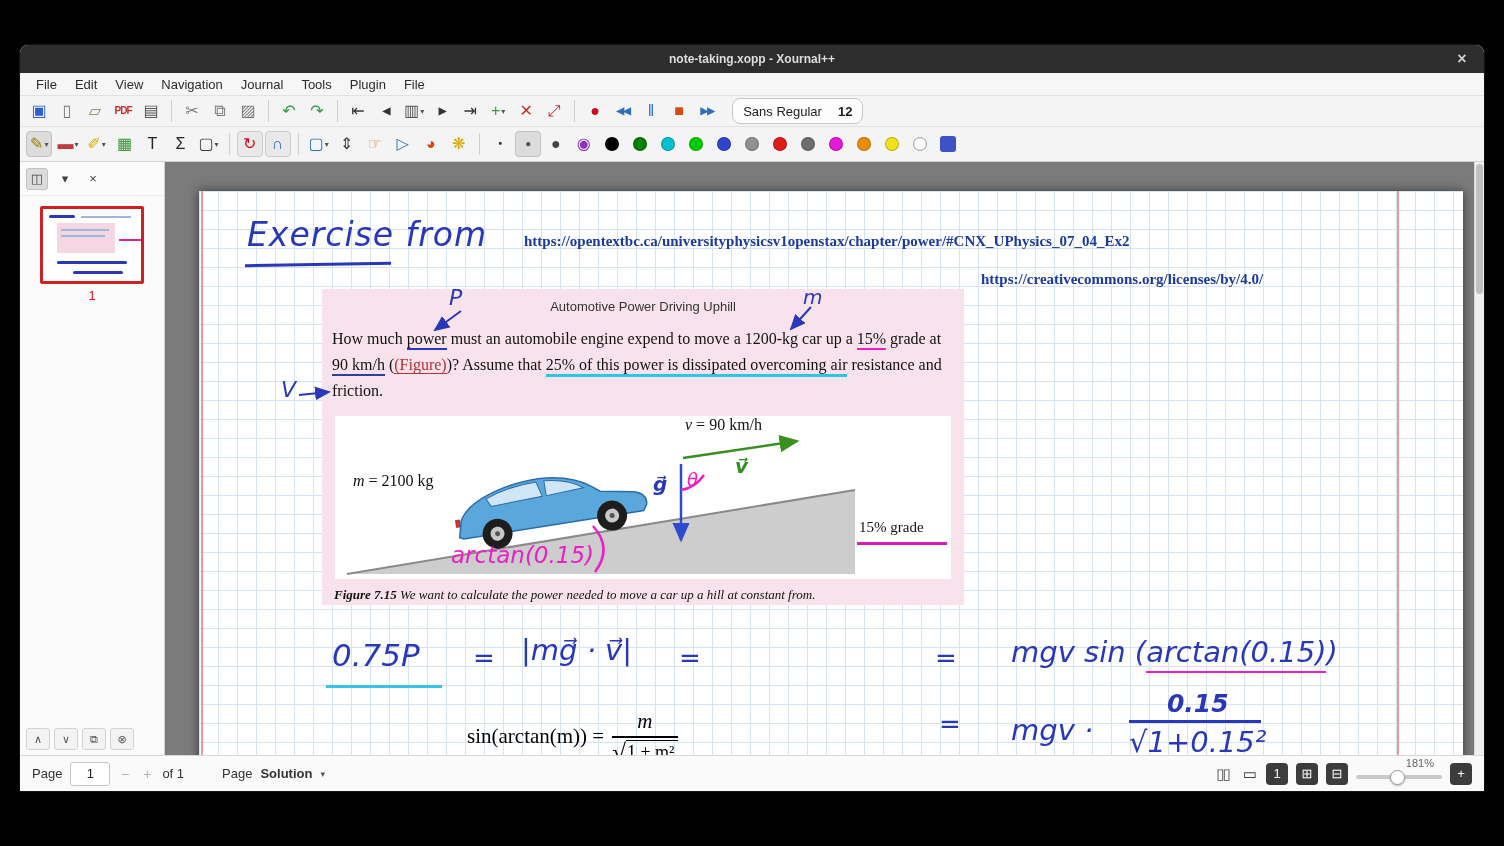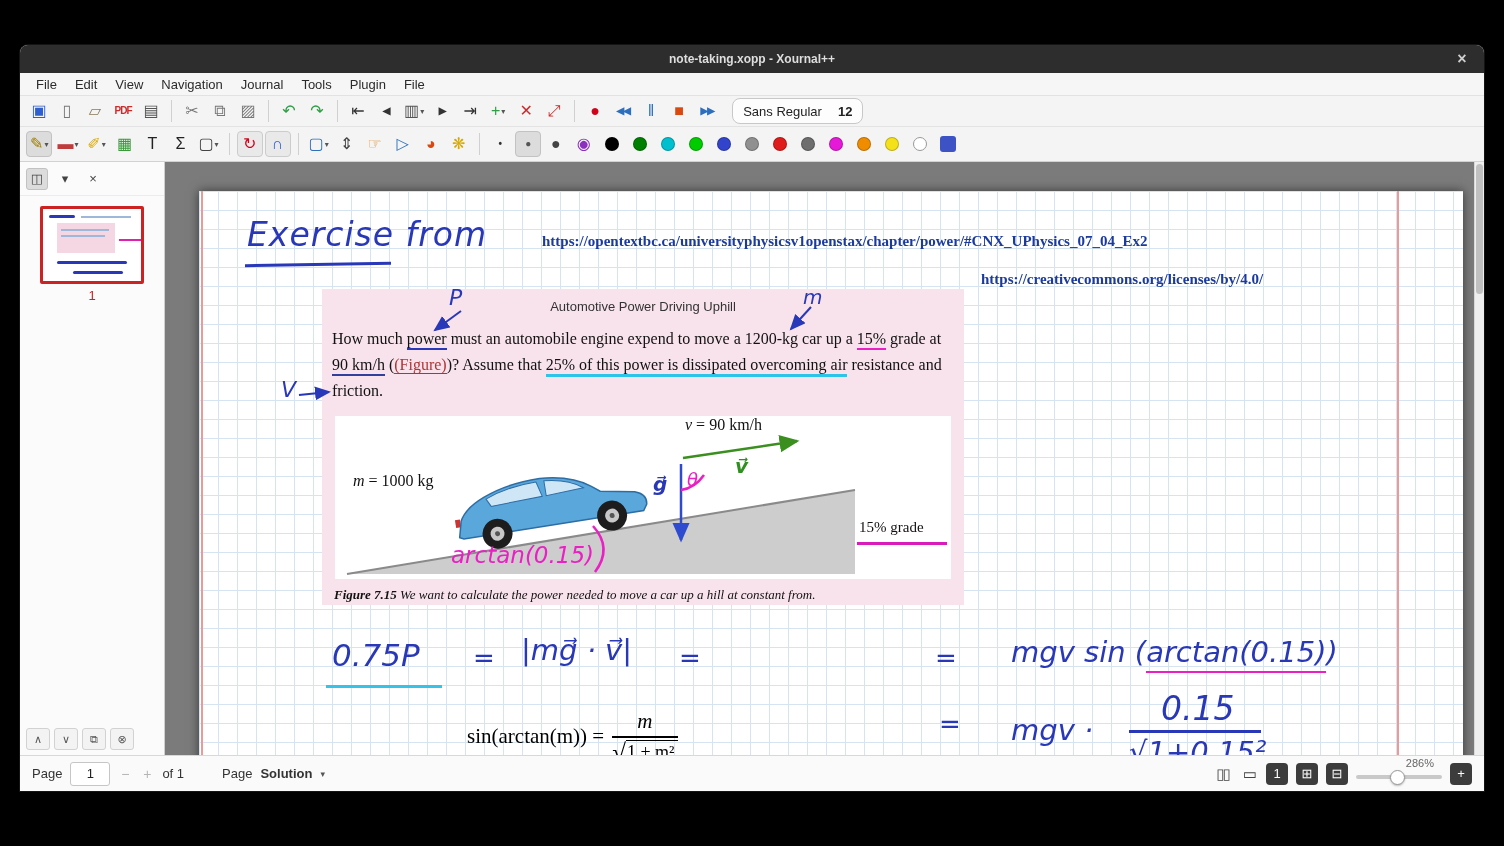--- a/index.html
+++ b/index.html
@@ -78,21 +78,21 @@
   .grade-underline{position:absolute;height:3px;background:#d81bbc;}
   .pb-caption{margin:8px 12px 0 12px;font-family:"Liberation Serif",serif;font-style:italic;font-size:13px;color:#111;}
   .caption-tag{font-weight:bold;}
 
   .ann-layer{position:absolute;left:0;top:0;width:1264px;height:593px;pointer-events:none;}
   .work-eq{font-size:29px;}
   .work-equals{font-size:26px;}
   .cyan-underline{position:absolute;height:3px;background:#35c3e8;}
   .arg-underline{border-bottom:2.5px solid #ea1fc4;padding-bottom:2px;}
   .hw-frac{position:absolute;text-align:center;color:#2838b8;font-family:"DejaVu Sans",sans-serif;font-style:italic;}
-  .hw-frac .num{font-size:33px;}
+  .hw-frac .num{font-size:25px;font-weight:bold;}
   .hw-frac .bar{height:3px;background:#2838b8;margin:2px 0;width:132px;}
   .hw-frac .den{font-size:29px;white-space:nowrap;}
 
   .identity{position:absolute;display:flex;align-items:center;gap:8px;font-family:"Liberation Serif",serif;font-size:21px;color:#000;}
   .id-frac{display:inline-flex;flex-direction:column;align-items:center;}
   .id-frac .num{font-style:italic;padding:0 4px;}
   .id-frac .fbar{height:1.5px;background:#000;align-self:stretch;margin:2px 0;}
   .id-frac .den{display:flex;align-items:flex-start;}
   .id-frac .rad{font-size:25px;line-height:1;}
   .id-frac .radexpr{border-top:1.5px solid #000;padding:1px 3px 0 1px;font-size:18px;}
@@ -356,21 +356,21 @@
     </div>
 
     <div class="canvas">
       <div class="page">
         <div class="mline" style="left:2px;"></div>
         <div class="mline" style="left:1198px;"></div>
 
         <div class="hw hw-blue heading" style="left:48px;top:24px;">Exercise from</div>
         <div class="heading-underline" style="left:46px;top:72px;width:146px;"></div>
 
-        <div class="url" style="left:325px;top:42px;padding-left:18px;">https://opentextbc.ca/universityphysicsv1openstax/chapter/power/#CNX_UPhysics_07_04_Ex2</div>
+        <div class="url" style="left:325px;top:42px;">https://opentextbc.ca/universityphysicsv1openstax/chapter/power/#CNX_UPhysics_07_04_Ex2</div>
         <div class="url" style="left:782px;top:80px;">https://creativecommons.org/licenses/by/4.0/</div>
 
         <div class="problem-box">
           <div class="pb-title">Automotive Power Driving Uphill</div>
           <p class="pb-text"><span>How much </span><span class="u-pen-blue">power</span><span> must an automobile engine expend to move a 1200-kg car up a </span><span class="u-pen-magenta">15%</span><span> grade at </span><span class="u-pen-dark">90 km/h</span><span> (</span><span class="link-figure">(Figure)</span><span>)? Assume that </span><span class="u-pen-cyan">25% of this power is dissipated overcoming air</span><span> resistance and friction.</span></p>
 
           <div class="figure">
             <svg width="616" height="163" viewBox="0 0 616 163" style="position:absolute;left:0;top:0;">
               <defs>
                 <marker id="ah-green" markerWidth="9" markerHeight="8" refX="7" refY="3.5" orient="auto">
@@ -393,21 +393,21 @@
                 <circle cx="158" cy="58" r="15" fill="#1d1d1d"></circle>
                   <circle cx="158" cy="58" r="7" fill="#c8c8c8"></circle>
                   <circle cx="158" cy="58" r="2.5" fill="#555"></circle>
               </g>
               <line x1="348" y1="42" x2="462" y2="25" stroke="#3a8f1f" stroke-width="2.5" marker-end="url(#ah-green)"></line>
               <line x1="346" y1="48" x2="346" y2="124" stroke="#2e4bd0" stroke-width="2.5" marker-end="url(#ah-blue)"></line>
               <path d="M346,74 Q360,72 369,59" stroke="#ea1fc4" stroke-width="2.5" fill="none"></path>
               <path d="M258,110 Q278,132 260,156" stroke="#ea1fc4" stroke-width="2.5" fill="none"></path>
             </svg>
             <div class="fig-label" style="left:350px;top:0px;"><span class="fig-var">v</span><span> = 90 km/h</span></div>
-            <div class="fig-label" style="left:18px;top:56px;"><span class="fig-var">m</span><span> = 1000 kg</span></div>
+            <div class="fig-label" style="left:18px;top:56px;"><span class="fig-var">m</span><span> = 2100 kg</span></div>
             <div class="hw hw-green" style="left:400px;top:38px;font-size:20px;font-weight:bold;">v⃗</div>
             <div class="hw hw-blue" style="left:318px;top:56px;font-size:20px;font-weight:bold;">g⃗</div>
             <div class="hw hw-magenta" style="left:352px;top:53px;font-size:18px;">θ</div>
             <div class="fig-label" style="left:524px;top:103px;font-size:15px;">15% grade</div>
             <div class="grade-underline" style="left:522px;top:126px;width:90px;"></div>
             <div class="hw hw-magenta" style="left:116px;top:126px;font-size:23px;">arctan(0.15)</div>
           </div>
 
           <div class="pb-caption"><span class="caption-tag">Figure 7.15</span><span> We want to calculate the power needed to move a car up a hill at constant from.</span></div>
         </div>
@@ -473,20 +473,20 @@
       <span class="layer-value">Solution</span>
       <span class="layer-chev">▾</span>
     </div>
     <div class="sb-spacer"></div>
     <span class="status-icon">▯▯</span>
     <span class="status-icon">▭</span>
     <span class="badge">1</span>
     <span class="badge">⊞</span>
     <span class="badge">⊟</span>
     <div class="zoom-wrap">
-      <span class="zoom-label">286%</span>
+      <span class="zoom-label">181%</span>
       <div class="zoom-track"></div>
       <div class="zoom-thumb"></div>
     </div>
     <span class="badge">+</span>
   </div>
 
 </div>
 
 </body></html>

